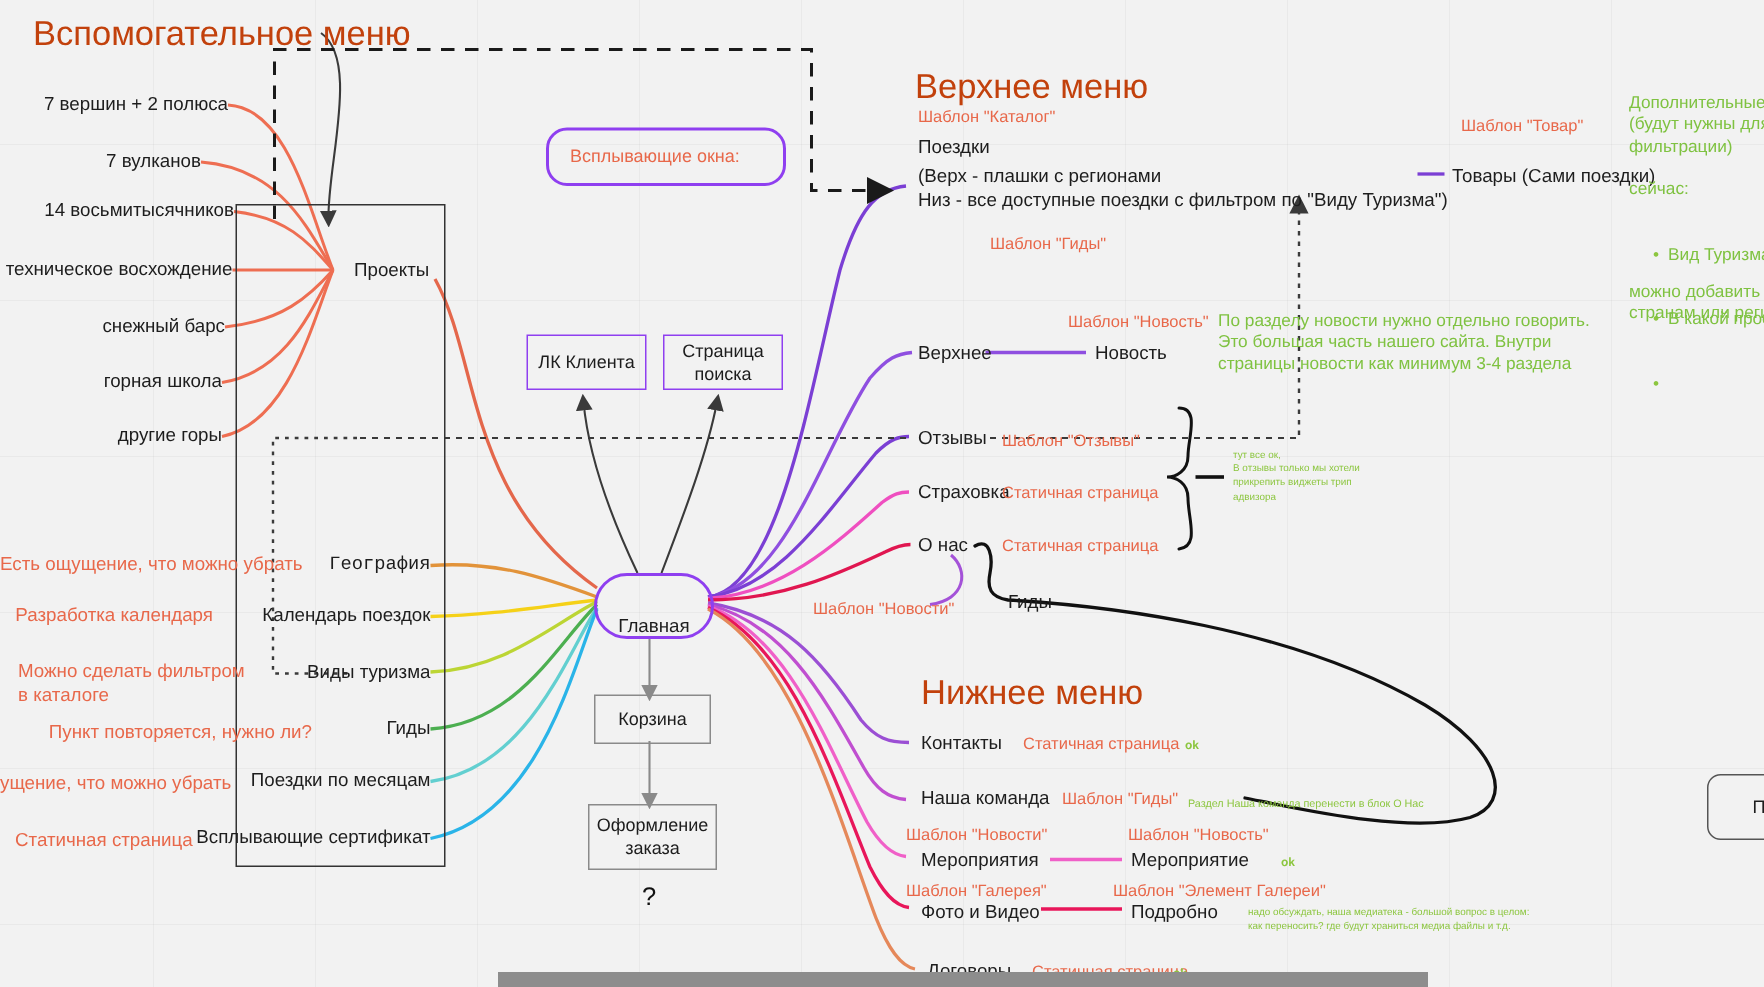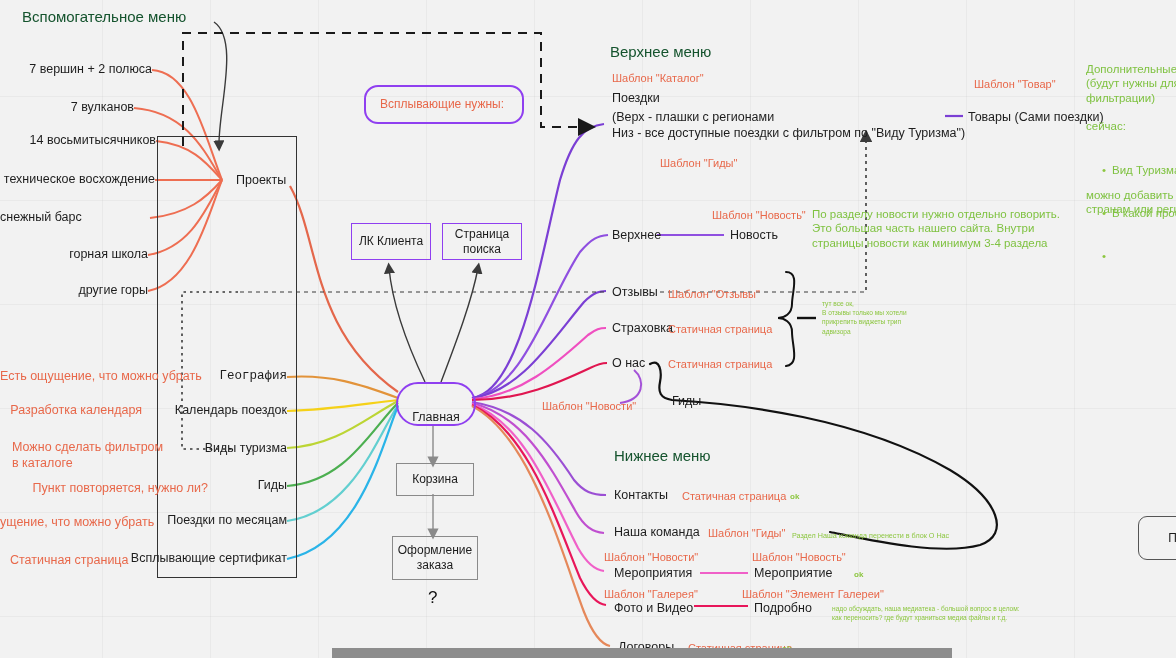--- a/index.html
+++ b/index.html
@@ -20,21 +20,21 @@
   }
   svg.layer{position:absolute;left:0;top:0;width:1176px;height:658px;overflow:visible;}
   .lbl{position:absolute;white-space:pre;line-height:1.25;}
   .node{color:#1d1d1d;font-size:12.5px;}
   .note{color:#e8684a;font-size:12.5px;}
   .note-sm{color:#e8684a;font-size:11px;}
   .green{color:#7fc241;font-size:11.5px;}
   .green-xs{color:#8cc63f;font-size:7.2px;line-height:1.45;}
   .green-tiny{color:#8cc63f;font-size:6.6px;line-height:1.4;}
   .ok{color:#8cc63f;font-size:8px;font-weight:bold;}
-  .hdr{color:#14532d;font-size:15px;}
+  .hdr{color:#c2410c;font-size:23px;}
   .box{
     position:absolute;border:1.6px solid #8f3ff0;background:transparent;
     display:flex;align-items:center;justify-content:center;text-align:center;
     color:#1d1d1d;font-size:12px;line-height:1.25;
   }
   .box-gray{
     position:absolute;border:1.3px solid #8a8a8a;background:transparent;
     display:flex;align-items:center;justify-content:center;text-align:center;
     color:#1d1d1d;font-size:12px;line-height:1.25;
   }
@@ -158,41 +158,41 @@
 <div class="lbl hdr" style="left:614px;top:447px;">Нижнее меню</div>
 
 <div style="position:absolute;left:157px;top:136px;width:138px;height:440px;border:1.6px solid #333;"></div>
 
 <div class="lbl node" style="left:236px;top:173px;">Проекты</div>
 
 <div class="lbl node" style="left:0;top:62px;width:152px;text-align:right;">7 вершин + 2 полюса</div>
 <div class="lbl node" style="left:0;top:100px;width:134px;text-align:right;">7 вулканов</div>
 <div class="lbl node" style="left:0;top:133px;width:156px;text-align:right;">14 восьмитысячников</div>
 <div class="lbl node" style="left:0;top:172px;width:155px;text-align:right;">техническое восхождение</div>
-<div class="lbl node" style="left:0;top:210px;width:150px;text-align:left;">снежный барс</div>
+<div class="lbl node" style="left:0;top:210px;width:150px;text-align:right;">снежный барс</div>
 <div class="lbl node" style="left:0;top:247px;width:148px;text-align:right;">горная школа</div>
 <div class="lbl node" style="left:0;top:283px;width:148px;text-align:right;">другие горы</div>
 
 <div class="lbl node" style="left:120px;top:369px;width:167px;text-align:right;font-family:Liberation Mono, monospace;">География</div>
 <div class="lbl node" style="left:120px;top:403px;width:167px;text-align:right;">Календарь поездок</div>
 <div class="lbl node" style="left:120px;top:441px;width:167px;text-align:right;">Виды туризма</div>
 <div class="lbl node" style="left:120px;top:478px;width:167px;text-align:right;">Гиды</div>
 <div class="lbl node" style="left:120px;top:513px;width:167px;text-align:right;">Поездки по месяцам</div>
 <div class="lbl node" style="left:120px;top:551px;width:167px;text-align:right;">Всплывающие сертификат</div>
 
 <div class="lbl note" style="left:0;top:369px;width:168px;text-align:right;">Есть ощущение, что можно убрать</div>
 <div class="lbl note" style="left:0;top:403px;width:142px;text-align:right;">Разработка календаря</div>
 <div class="lbl note" style="left:12px;top:440px;">Можно сделать фильтром
 в каталоге</div>
 <div class="lbl note" style="left:0;top:481px;width:208px;text-align:right;">Пункт повторяется, нужно ли?</div>
 <div class="lbl note" style="left:0;top:515px;width:134px;text-align:right;">ущение, что можно убрать</div>
 <div class="lbl note" style="left:10px;top:553px;">Статичная страница</div>
 
 <div class="popup" style="left:364px;top:85px;width:128px;">
-  <div>Всплывающие нужны:</div>
+  <div>Всплывающие окна:</div>
 </div>
 
 <div class="box" style="left:351px;top:223px;width:78px;height:35px;">
   <span>ЛК Клиента</span>
 </div>
 <div class="box" style="left:442px;top:223px;width:78px;height:35px;white-space:pre-line;">
   <span>Страница
 поиска</span>
 </div>
 

